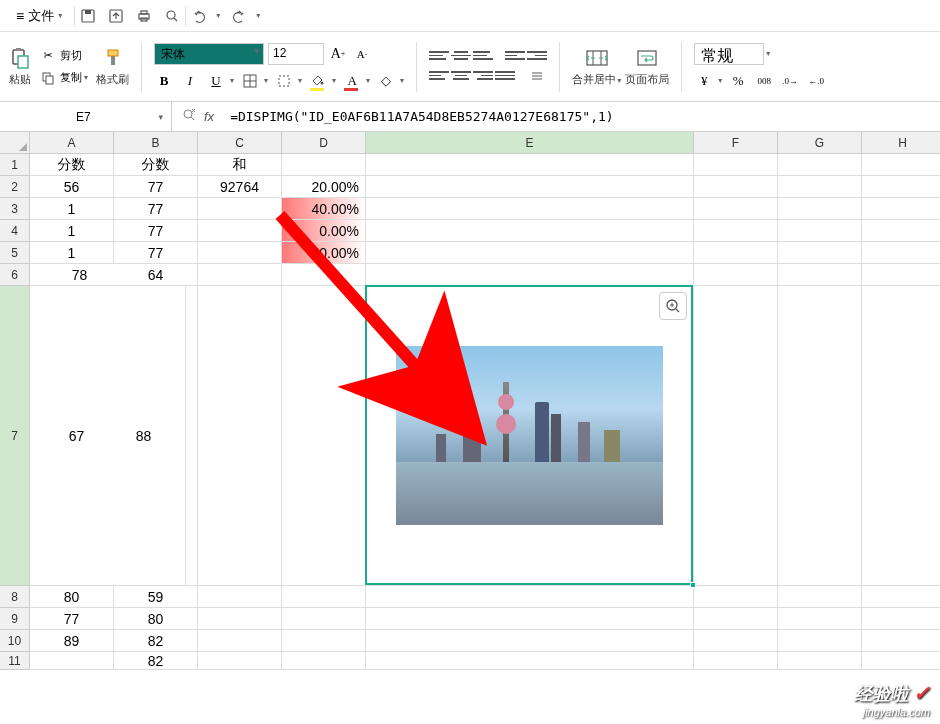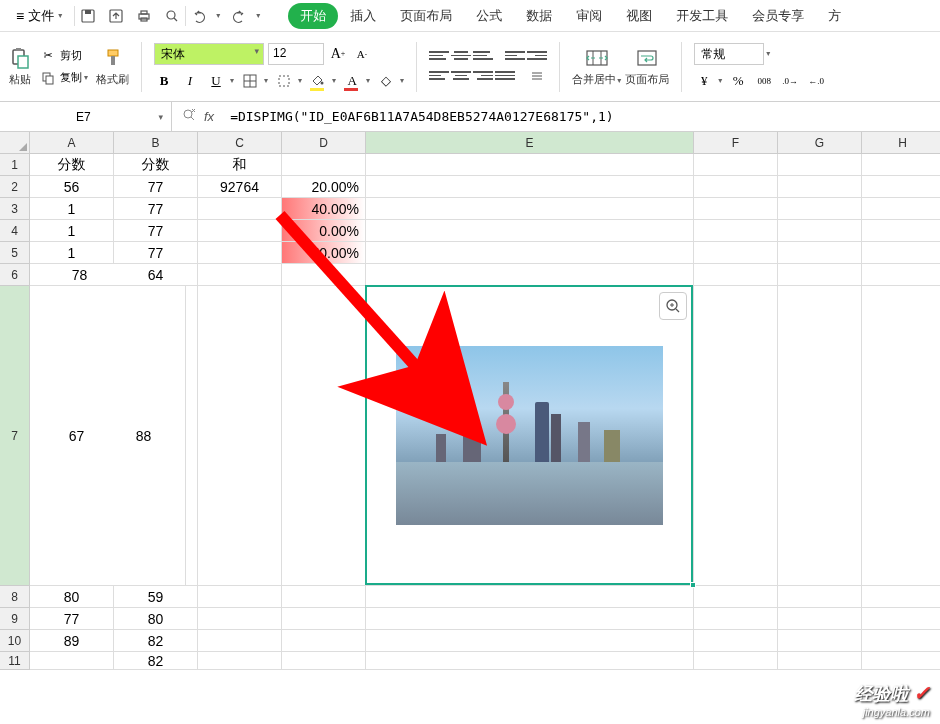--- a/index.html
+++ b/index.html
@@ -24,21 +24,21 @@
     
     .ribbon { display: flex; align-items: center; height: 70px; background: #fff; border-bottom: 1px solid #d0d0d0; padding: 4px 8px; gap: 12px; }
     .ribbon-group-row { display: flex; align-items: center; gap: 4px; }
     .ribbon-btn-large { display: flex; flex-direction: column; align-items: center; gap: 2px; cursor: pointer; }
     .ribbon-btn-large .ico { width: 24px; height: 24px; display: flex; align-items: center; justify-content: center; }
     .ribbon-btn-small { display: flex; align-items: center; gap: 4px; padding: 2px 4px; cursor: pointer; font-size: 11px; }
     .ribbon-btn-small .ico { width: 16px; height: 16px; display: flex; align-items: center; justify-content: center; }
     .ribbon-divider { width: 1px; height: 50px; background: #ddd; }
     .ribbon-label { font-size: 11px; color: #333; }
     
-    .font-select { border: 1px solid #ccc; padding: 2px 20px 2px 6px; font-size: 12px; height: 22px; width: 110px; background: #bef264; cursor: pointer; position: relative; }
+    .font-select { border: 1px solid #ccc; padding: 2px 20px 2px 6px; font-size: 12px; height: 22px; width: 110px; background: #0f766e; cursor: pointer; position: relative; }
     .size-select { border: 1px solid #ccc; padding: 2px 4px; font-size: 12px; height: 22px; width: 56px; background: #fff; cursor: pointer; text-align: left; }
     .select-arrow::after { content: "▾"; position: absolute; right: 4px; color: #666; font-size: 9px; }
     
     .format-row { display: flex; align-items: center; gap: 6px; margin-top: 4px; }
     .fmt-btn { width: 20px; height: 20px; display: flex; align-items: center; justify-content: center; cursor: pointer; font-size: 13px; font-family: "Times New Roman", serif; }
     .fmt-btn.bold { font-weight: bold; }
     .fmt-btn.italic { font-style: italic; }
     .fmt-btn.underline { text-decoration: underline; }
     .dd-caret { font-size: 8px; color: #666; margin-left: -2px; }
     
@@ -97,21 +97,21 @@
     
     .watermark { position: absolute; right: 10px; bottom: 6px; text-align: right; z-index: 200; }
     .watermark-main { font-size: 18px; font-weight: bold; color: #fff; text-shadow: 1px 1px 2px #000; font-style: italic; }
     .watermark-check { color: #e33; font-size: 20px; }
     .watermark-sub { font-size: 11px; color: #fff; text-shadow: 1px 1px 2px #000; font-style: italic; }
     .align-btns { display: flex; gap: 2px; }
     .align-btn { width: 20px; height: 16px; display: flex; flex-direction: column; justify-content: center; gap: 2px; cursor: pointer; }
     .align-btn span { height: 1.5px; background: #555; }
     
     .ribbon-column { display: flex; flex-direction: column; gap: 2px; }
-    .number-format { border: 1px solid #ccc; padding: 2px 16px 2px 6px; font-size: 12px; height: 22px; background: #fff; cursor: pointer; width: 70px; }
+    .number-format { border: 1px solid #ccc; padding: 2px 16px 2px 6px; font-size: 16px; height: 22px; background: #fff; cursor: pointer; width: 70px; }
   </style>
 </head>
 <body>
 
 <div class="menubar">
   <div class="menu-file">
     <span class="menu-hamburger">≡</span>
     <span class="menu-file-label">文件</span>
     <span class="menu-file-arrow">▾</span>
   </div>
@@ -152,32 +152,20 @@
       </div>
     <span class="dd-caret">▾</span>
     <div class="quick-icon">
         <svg viewBox="0 0 16 16">
           <path d="M5 5h5l-2-2M12 5l-2 2M10 5a5 5 0 1 0 1 8" fill="none" stroke="#555" stroke-width="1.2"></path>
         </svg>
       </div>
     <span class="dd-caret">▾</span>
   </div>
 
-  <div class="tabbar">
-    <div class="tab active">开始</div>
-    <div class="tab">插入</div>
-    <div class="tab">页面布局</div>
-    <div class="tab">公式</div>
-    <div class="tab">数据</div>
-    <div class="tab">审阅</div>
-    <div class="tab">视图</div>
-    <div class="tab">开发工具</div>
-    <div class="tab">会员专享</div>
-    <div class="tab">方</div>
-  </div>
 </div>
 
 <div class="ribbon">
   <div class="ribbon-column">
     <div class="ribbon-group-row">
       <div class="ribbon-btn-large">
         <div class="ico">
             <svg width="24" height="24" viewBox="0 0 24 24">
               <rect x="5" y="4" width="11" height="14" rx="1" fill="none" stroke="#555" stroke-width="1.5"></rect>
               <rect x="8" y="2" width="5" height="3" fill="#888"></rect>

